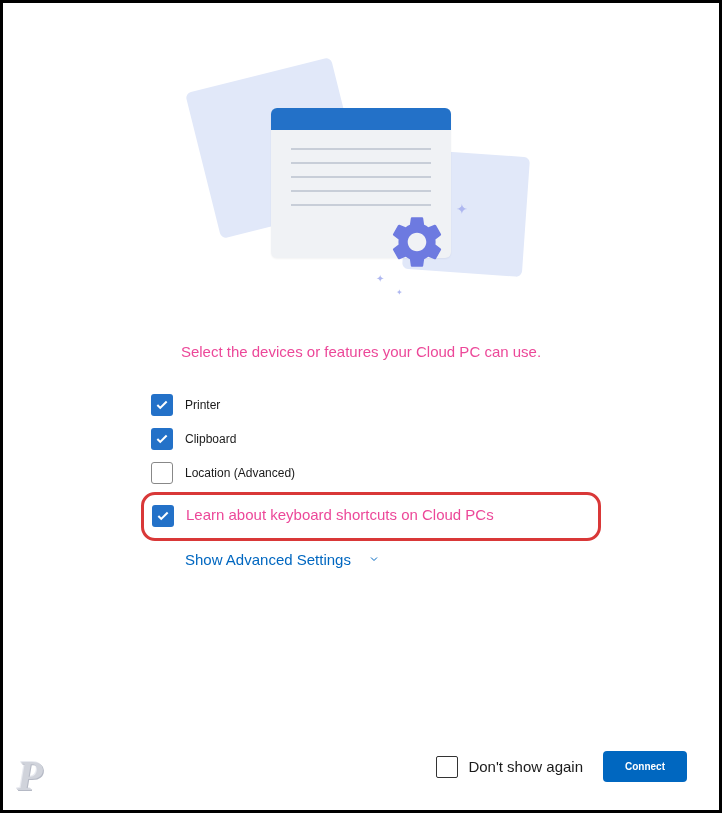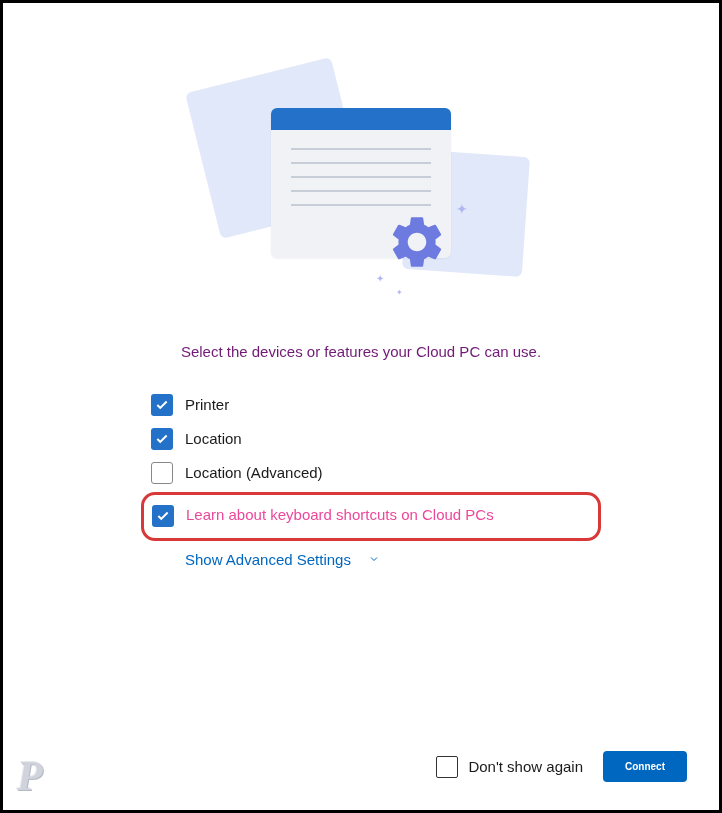--- a/index.html
+++ b/index.html
@@ -85,21 +85,21 @@
   .title {
     text-align: center;
     font-size: 26px;
     font-weight: 600;
     color: #1a1a1a;
     margin-bottom: 8px;
   }
   .subtitle {
     text-align: center;
     font-size: 15px;
-    color: #701a75;
+    color: #ec4899;
     margin-bottom: 28px;
   }
   .options {
     width: 420px;
     margin: 0 auto;
   }
   .option-row {
     display: flex;
     align-items: flex-start;
     gap: 12px;
@@ -117,21 +117,21 @@
   }
   .checkbox.checked {
     background: #2371c8;
   }
   .checkbox.unchecked {
     background: #fff;
     border: 1.5px solid #888;
   }
   .checkbox.checked svg { display: block; }
   .option-label {
-    font-size: 15px;
+    font-size: 12px;
     color: #1a1a1a;
     line-height: 24px;
   }
   .option-sub-link {
     font-size: 15px;
     color: #ec4899;
     line-height: 22px;
     cursor: pointer;
   }
   .highlight-box {
@@ -242,21 +242,21 @@
       <span class="option-label">Printer</span>
     </div>
 
 
     <div class="option-row">
       <div class="checkbox checked">
         <svg width="14" height="14" viewBox="0 0 24 24" fill="none" stroke="#fff" stroke-width="3.5">
             <polyline points="4 12 9 17 20 6"></polyline>
           </svg>
       </div>
-      <span class="option-label">Location</span>
+      <span class="option-label">Clipboard</span>
     </div>
 
     <div class="option-row">
       <div class="checkbox unchecked">
         
       </div>
       <span class="option-label">Location (Advanced)</span>
     </div>
 
     <div class="highlight-box">

